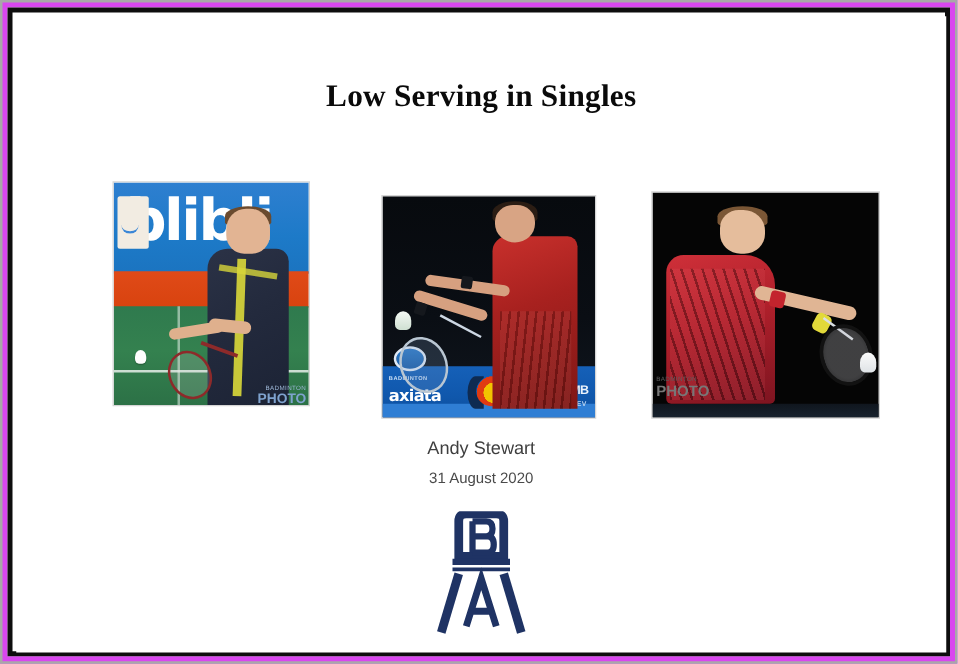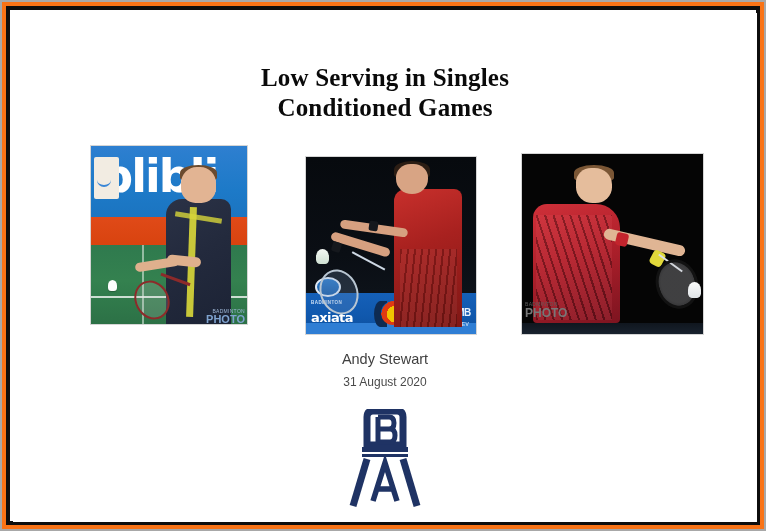--- a/index.html
+++ b/index.html
@@ -14,21 +14,21 @@
     overflow: hidden;
   }
 
   
   .slide-frame {
     position: absolute;
     left: 0; top: 0;
     width: 766px;
     height: 531px;
     box-sizing: border-box;
-    background: #f97316;
+    background: #d946ef;
     border: 2px solid #a8a8a8;
   }
   .slide-frame-inner {
     position: absolute;
     left: 4px; top: 4px;
     right: 4px; bottom: 4px;
     box-sizing: border-box;
     border: 4px solid #0d0d0d;
     background: #ffffff;
   }
@@ -335,21 +335,20 @@
 </head>
 <body>
 
 <div class="slide-frame">
   <div class="slide-frame-inner"></div>
 
   <div class="slide-canvas">
 
     <div class="title-block">
       <div class="title-line">Low Serving in Singles</div>
-      <div class="title-line">Conditioned Games</div>
     </div>
 
     <div class="photo" id="photo-1">
       <div class="p1-bg-blue"></div>
       <div class="p1-blibli">blibli</div>
       <div class="p1-whitebox"></div>
       <div class="p1-smile"></div>
       <div class="p1-bg-orange"></div>
       <div class="p1-bg-green"></div>
       <div class="p1-courtline-h"></div>

